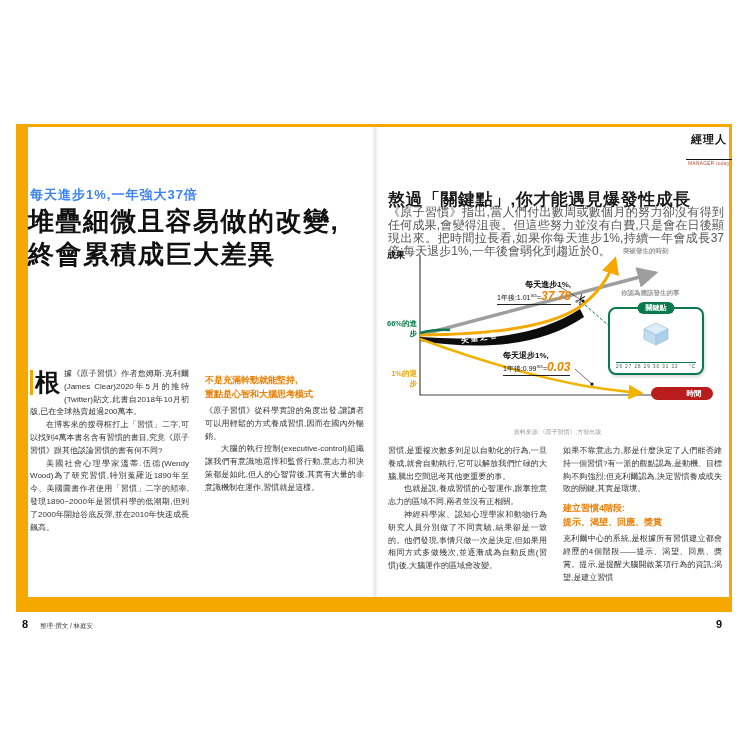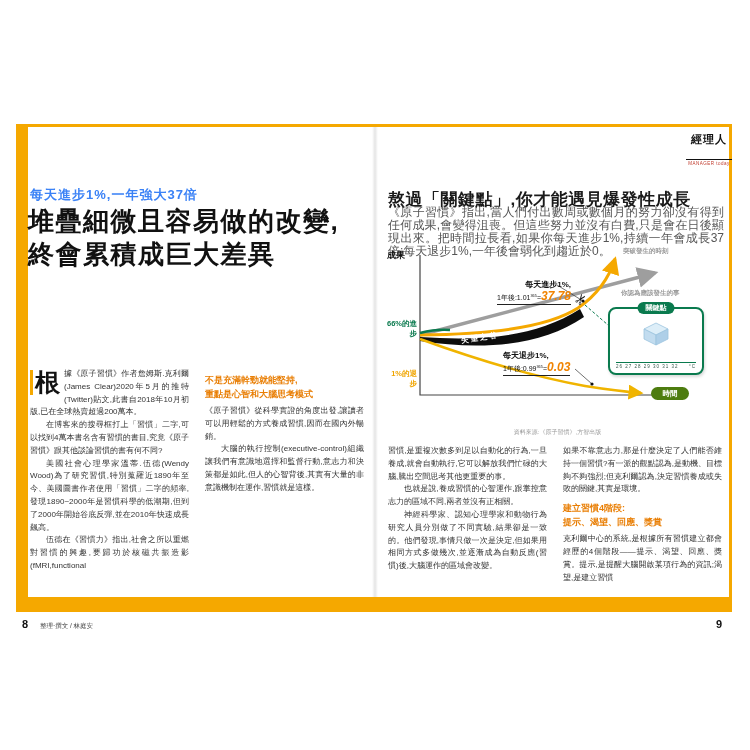--- a/index.html
+++ b/index.html
@@ -44,22 +44,22 @@
   
   .sec-title{left:388px;top:188px;font-size:17px;font-weight:900;color:#1a1a1a;letter-spacing:.5px;}
   .intro{left:388px;top:206px;width:336px;font-size:12px;line-height:13px;color:#555;text-align:justify;}
   .rp-body{left:388px;top:445px;width:334px;}
   .source{left:385px;top:428px;width:345px;text-align:center;font-size:6px;color:#999;}
 
   
   .chart{left:385px;top:245px;width:345px;height:182px;}
   .chart .ov{position:absolute;}
   .axis-y-label{left:2px;top:4px;font-size:9px;font-weight:900;color:#111;}
-  .time-pill{left:266px;top:142px;width:38px;height:13px;background:#4d7c0f;border-radius:7px;
-             color:#fff;font-size:7.5px;font-weight:800;text-align:center;line-height:13px;}
+  .time-pill{left:266px;top:142px;width:38px;height:13px;background:#b91c1c;border-radius:7px;
+             color:#fff;font-size:7.5px;font-weight:800;text-align:center;line-height:13px;padding-left:24px;}
   .callout{line-height:10px;}
   .callout .l1{font-size:8px;font-weight:800;color:#111;}
   .callout .l2{font-size:7px;color:#111;border-bottom:1px solid #222;padding-bottom:1px;display:inline-block;}
   .callout sup{font-size:55%;}
   .big-orange{font-size:12px;font-weight:900;color:#F08300;font-style:italic;}
   .gain-callout{left:112px;top:35px;text-align:right;}
   .loss-callout{left:118px;top:106px;}
   .gray-lbl{font-size:6.5px;color:#9a9a9a;font-weight:700;}
   .expect-lbl{left:236px;top:44px;width:70px;line-height:8px;}
   .break-lbl{left:238px;top:2px;}
@@ -100,21 +100,20 @@
     <div>終會累積成巨大差異</div>
   </div>
 
   <div class="abs lp-body body-block">
     <div class="col">
       <p class="noindent">
         <span class="dropcap">根</span><span>據《原子習慣》作者詹姆斯.克利爾(James Clear)2020年5月的推特(Twitter)貼文,此書自2018年10月初版,已在全球熱賣超過200萬本。</span>
       </p>
       <p>在博客來的搜尋框打上「習慣」二字,可以找到4萬本書名含有習慣的書目,究竟《原子習慣》跟其他談論習慣的書有何不同?</p>
       <p>美國社會心理學家溫蒂.伍德(Wendy Wood)為了研究習慣,特別蒐羅近1890年至今、美國圖書作者使用「習慣」二字的頻率,發現1890~2000年是習慣科學的低潮期,但到了2000年開始谷底反彈,並在2010年快速成長飆高。</p>
-      <p>伍德在《習慣力》指出,社會之所以重燃對習慣的興趣,要歸功於核磁共振造影(fMRI,functional</p>
     </div>
     <div class="col">
       <div class="subhead">
         <div>不是充滿幹勁就能堅持,</div>
         <div>重點是心智和大腦思考模式</div>
       </div>
       <p class="noindent">《原子習慣》從科學實證的角度出發,讓讀者可以用輕鬆的方式養成習慣,因而在國內外暢銷。</p>
       <p>大腦的執行控制(executive-control)組織讓我們有意識地選擇和監督行動,意志力和決策都是如此,但人的心智背後,其實有大量的非意識機制在運作,習慣就是這樣。</p>
     </div>
   </div>

